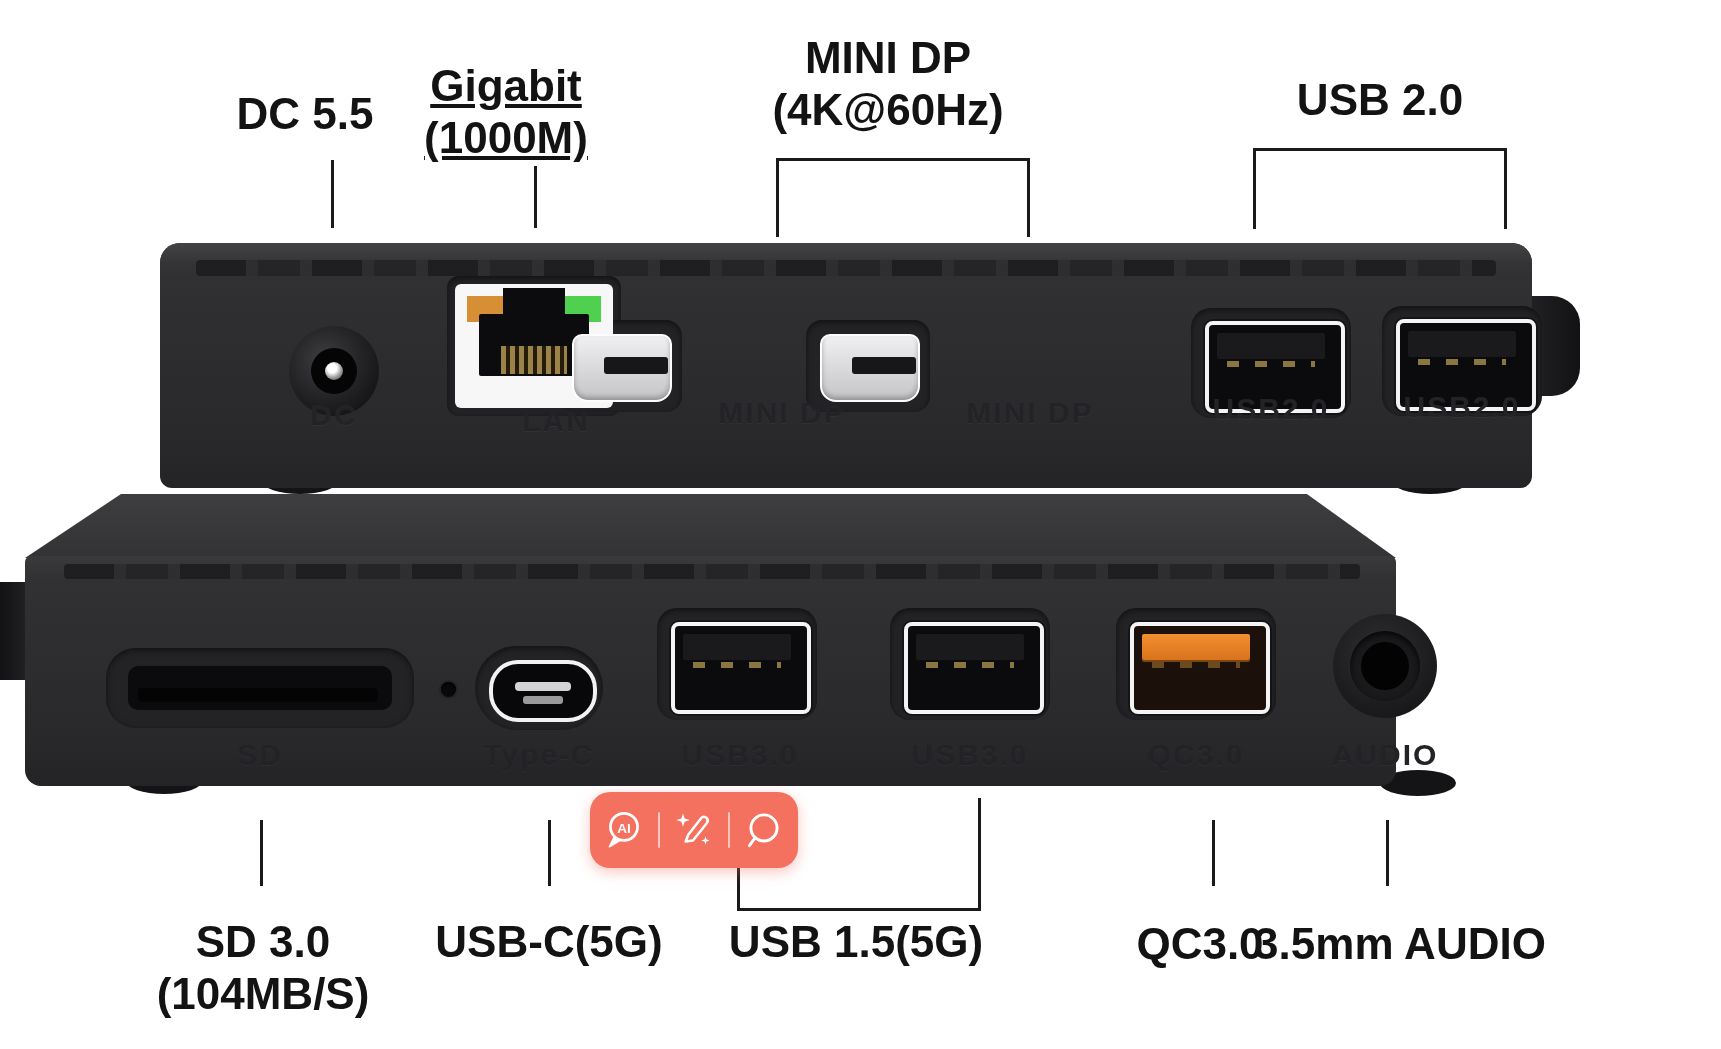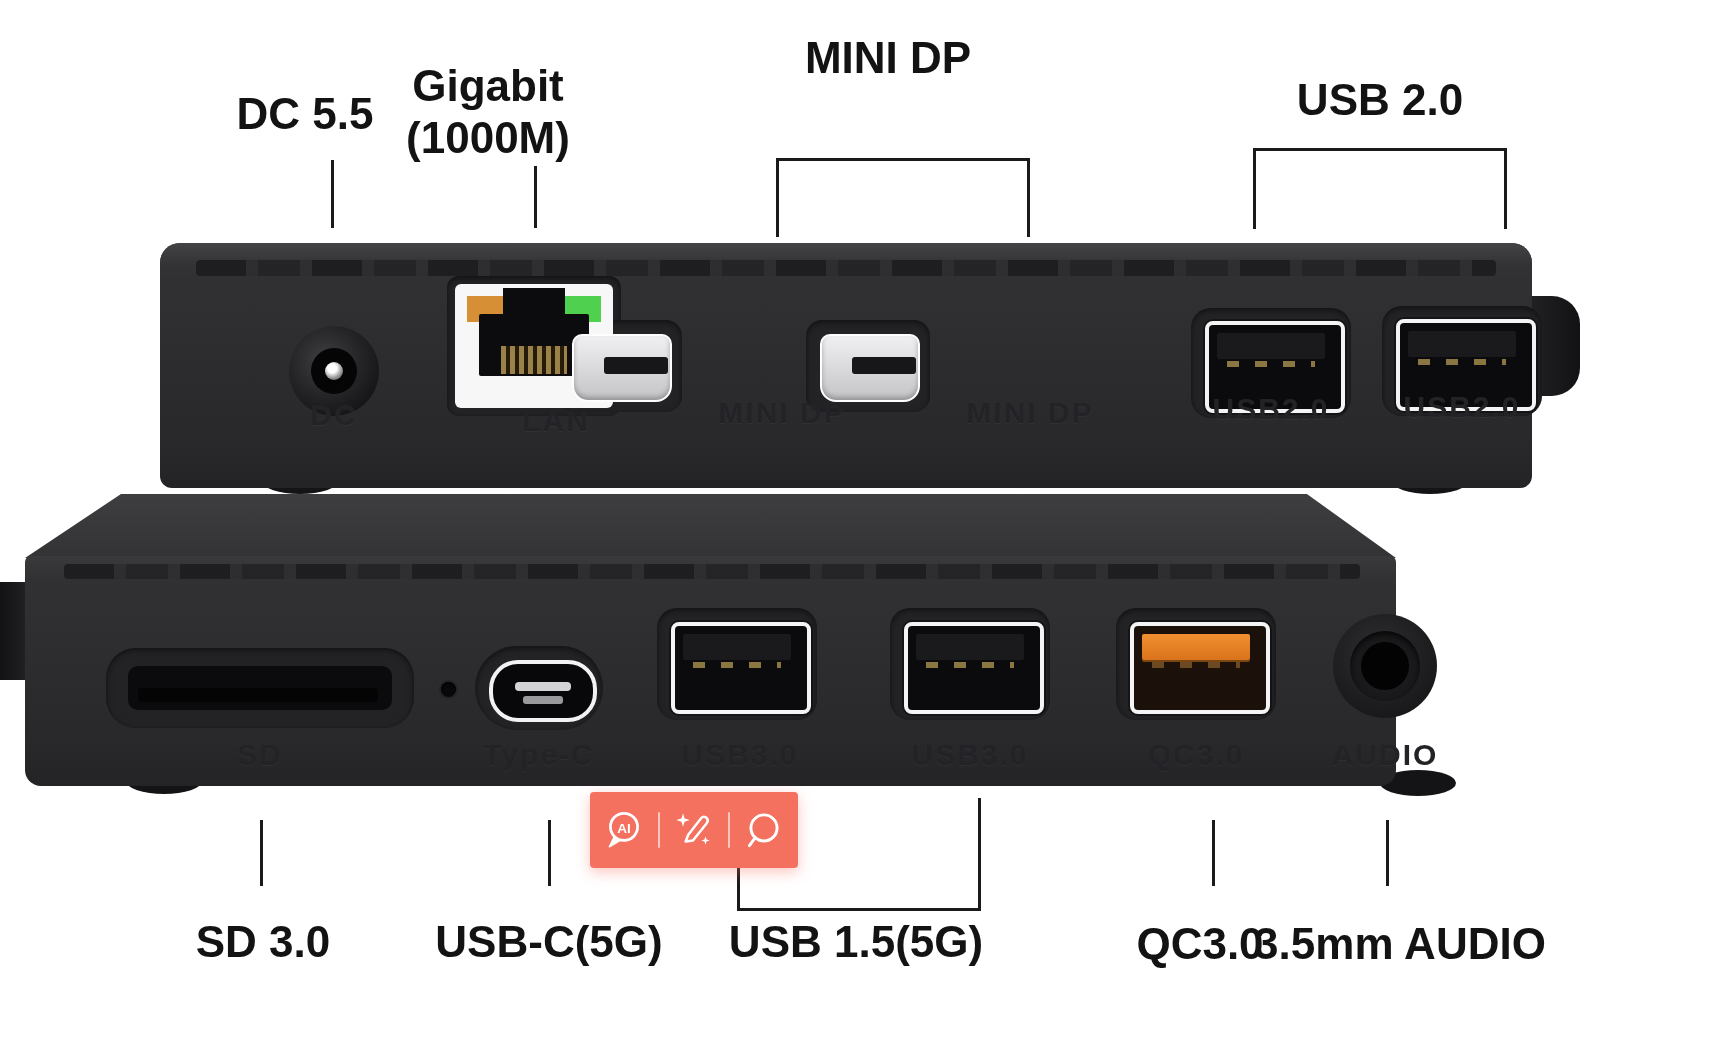--- a/index.html
+++ b/index.html
@@ -48,39 +48,40 @@
             box-shadow:inset 0 -3px 5px rgba(0,0,0,.25);}
   .mdp-slot{position:absolute;z-index:4;background:#17171a;border-radius:3px;}
   .engraved{
     position:absolute;z-index:4;transform:translateX(-50%);
     font:600 30px "Liberation Sans",sans-serif;color:#232327;letter-spacing:2px;white-space:nowrap;
     text-shadow:0 1px 0 rgba(255,255,255,.04);
   }
   
   .toolbar{
     position:absolute;z-index:8;display:flex;align-items:center;justify-content:space-evenly;
-    border-radius:4px;box-shadow:0 4px 14px rgba(243,112,95,.40);
+    border-radius:20px;box-shadow:0 4px 14px rgba(243,112,95,.40);
   }
   .tb-btn{width:48px;height:48px;display:flex;align-items:center;justify-content:center;cursor:pointer;}
   .tb-sep{width:2px;height:36px;background:rgba(255,255,255,.6);border-radius:1px;}
 </style>
 </head>
 <body>
 
 <div class="callout-label" style="left:305px;top:88px;">DC 5.5</div>
 <div class="vline" style="left:331px;top:160px;height:68px;"></div>
 
-<div class="callout-label" style="left:488px;top:60px;">
+<div class="callout-label" style="left:506px;top:60px;text-decoration:underline;">
   <span>Gigabit</span>
   <span>(1000M)</span>
 </div>
 <div class="vline" style="left:534px;top:166px;height:62px;"></div>
 
 <div class="callout-label" style="left:888px;top:32px;">
   <span>MINI DP</span>
+  <span>(4K@60Hz)</span>
 </div>
 <div class="bracket-down" style="left:776px;top:158px;width:248px;height:76px;"></div>
 
 <div class="callout-label" style="left:1380px;top:74px;">USB 2.0</div>
 <div class="bracket-down" style="left:1253px;top:148px;width:248px;height:78px;"></div>
 
 <div class="foot" style="left:262px;top:468px;width:76px;height:26px;"></div>
 <div class="foot" style="left:1392px;top:468px;width:76px;height:26px;"></div>
 <div class="cable" style="left:1524px;top:296px;width:56px;height:100px;border-radius:0 28px 28px 0;"></div>
 
@@ -184,20 +185,21 @@
 <div class="engraved" style="left:260px;top:738px;">SD</div>
 <div class="engraved" style="left:539px;top:738px;">Type-C</div>
 <div class="engraved" style="left:740px;top:738px;">USB3.0</div>
 <div class="engraved" style="left:970px;top:738px;">USB3.0</div>
 <div class="engraved" style="left:1196px;top:738px;">QC3.0</div>
 <div class="engraved" style="left:1385px;top:738px;">AUDIO</div>
 
 <div class="vline" style="left:260px;top:820px;height:66px;"></div>
 <div class="callout-label" style="left:263px;top:916px;">
   <span>SD 3.0</span>
+  <span>(104MB/S)</span>
 </div>
 
 <div class="vline" style="left:548px;top:820px;height:66px;"></div>
 <div class="callout-label" style="left:549px;top:916px;text-align:right;">USB-C(5G)</div>
 
 <div class="bracket-up" style="left:737px;top:798px;width:238px;height:110px;"></div>
 <div class="callout-label" style="left:856px;top:916px;">USB 1.5(5G)</div>
 
 <div class="vline" style="left:1212px;top:820px;height:66px;"></div>
 <div class="callout-label" style="left:1200px;top:918px;">QC3.0</div>

